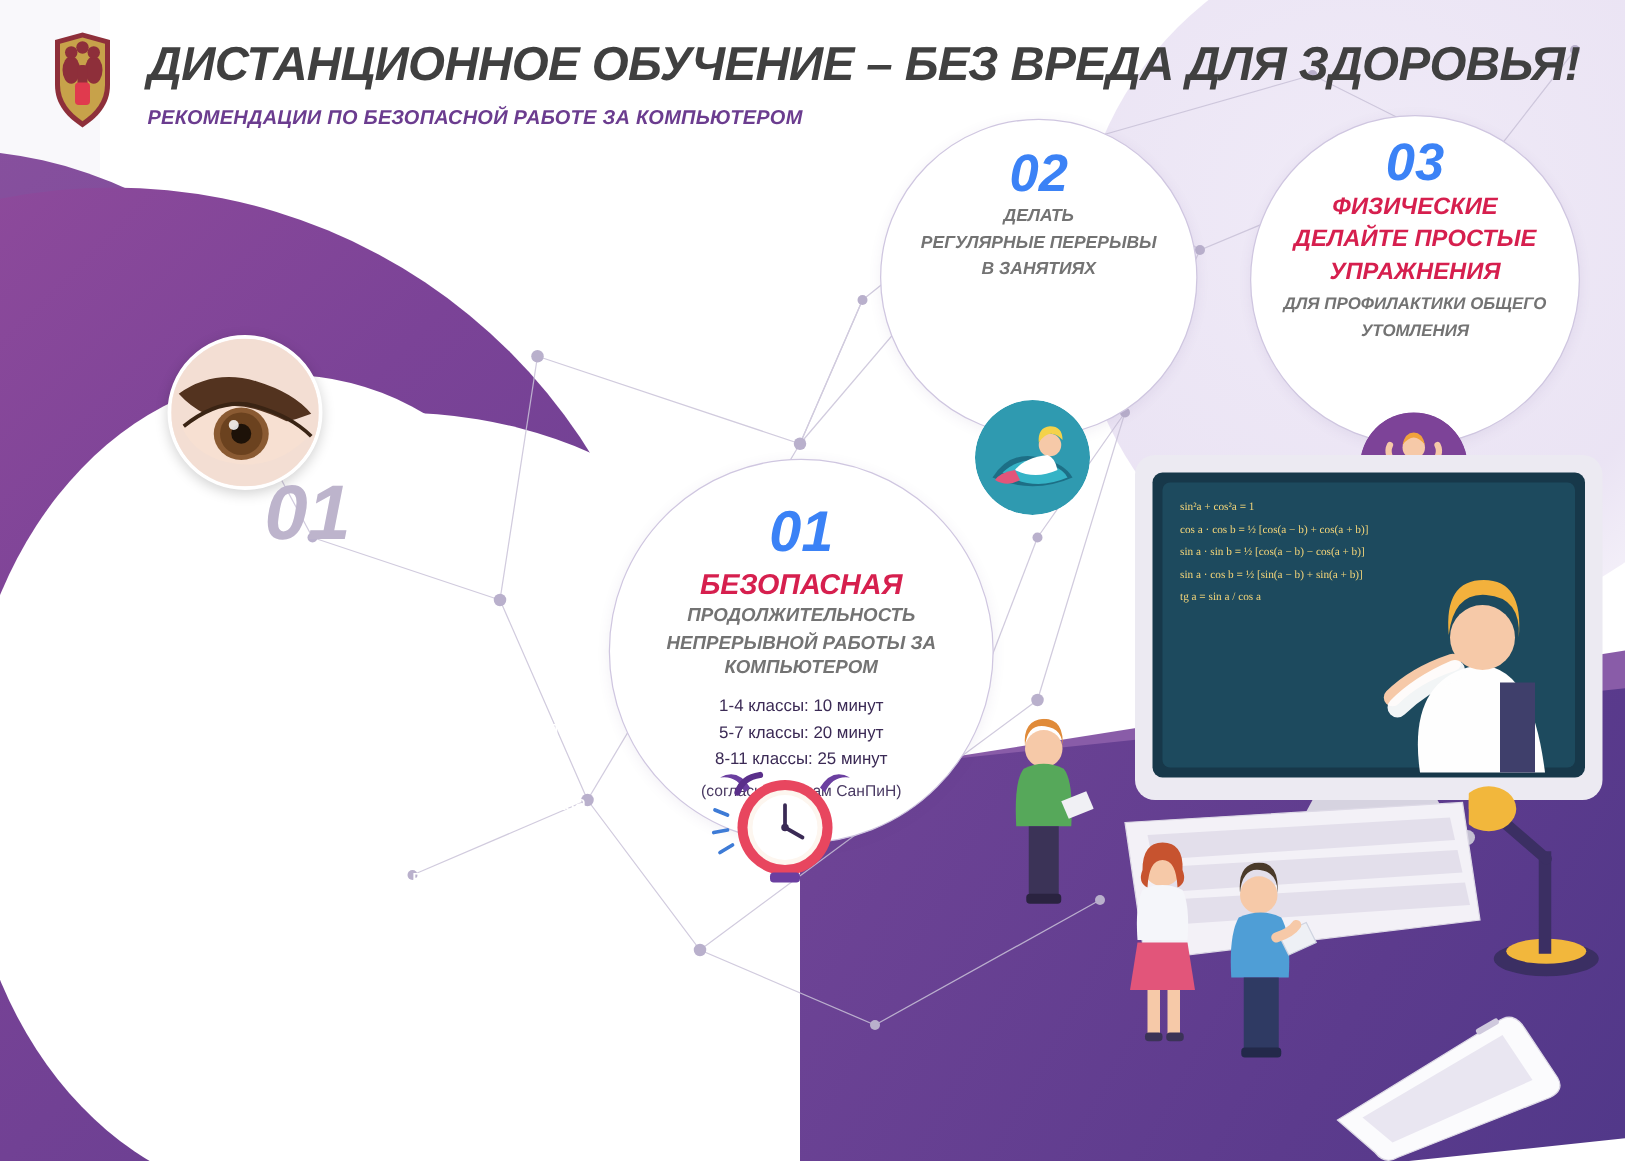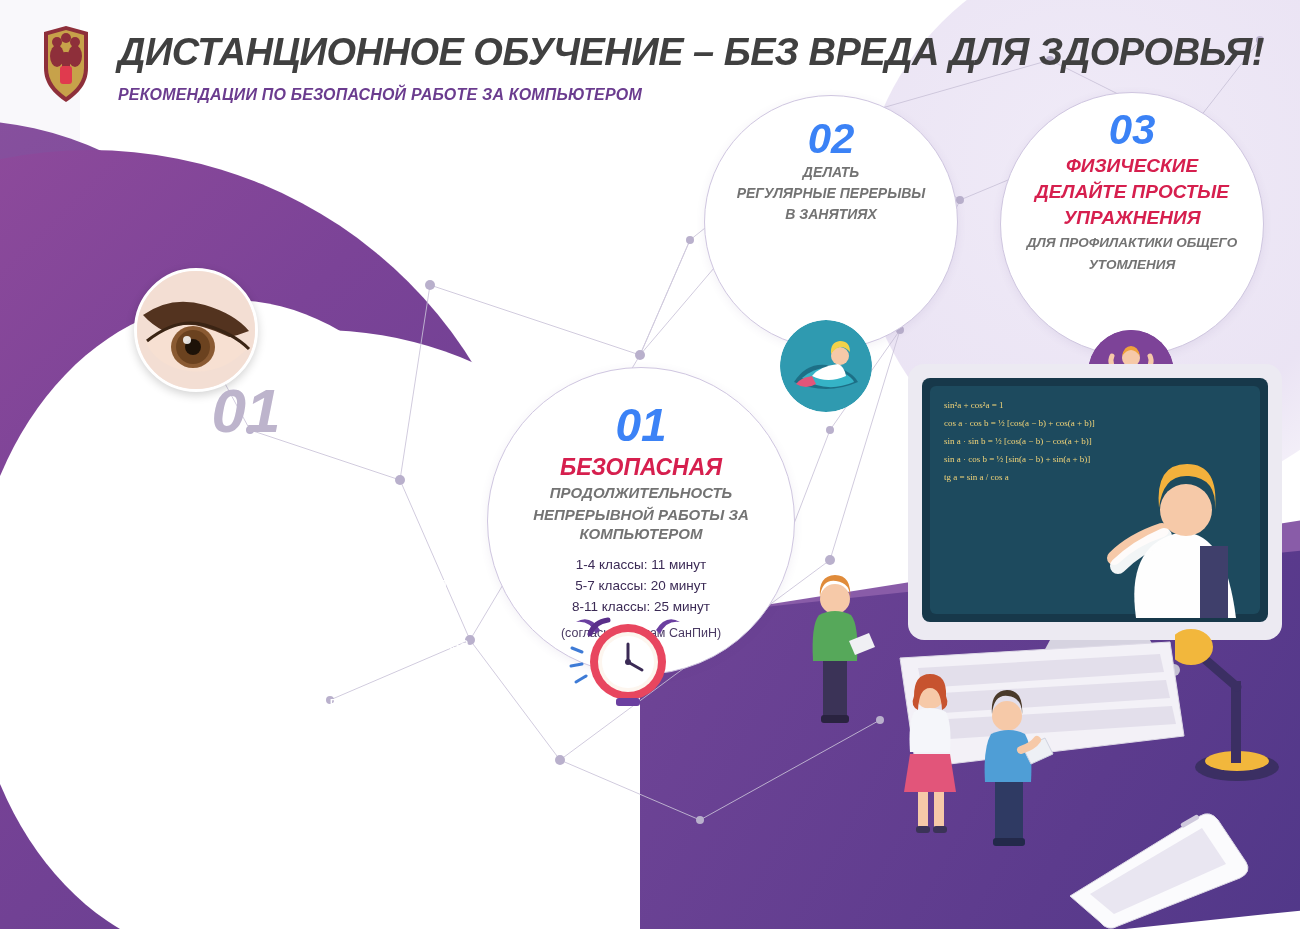--- a/index.html
+++ b/index.html
@@ -260,21 +260,21 @@
       <path d="M32 56 q-12 2 -16 8 q10 6 20 0z" fill="#e2557a"></path>
     </svg>
   </div>
 
   <div class="circ" id="circle01">
     <div class="num">01</div>
     <div class="hl">БЕЗОПАСНАЯ</div>
     <div class="sub">ПРОДОЛЖИТЕЛЬНОСТЬ</div>
     <div class="sub">НЕПРЕРЫВНОЙ РАБОТЫ ЗА КОМПЬЮТЕРОМ</div>
     <div class="lines">
-      <div>1-4 классы: 11 минут</div>
+      <div>1-4 классы: 10 минут</div>
       <div>5-7 классы: 20 минут</div>
       <div>8-11 классы: 25 минут</div>
       <div class="note">(согласно нормам СанПиН)</div>
     </div>
   </div>
 
   <div class="ill" style="left:560px;top:600px;width:130px;height:110px;">
     <svg viewBox="0 0 130 110" width="130" height="110">
       <path d="M40 30 q-10 -16 -24 -8 q14 -2 20 12z" fill="#6b3fa0"></path>
       <path d="M96 30 q10 -16 24 -8 q-14 -2 -20 12z" fill="#6b3fa0"></path>

